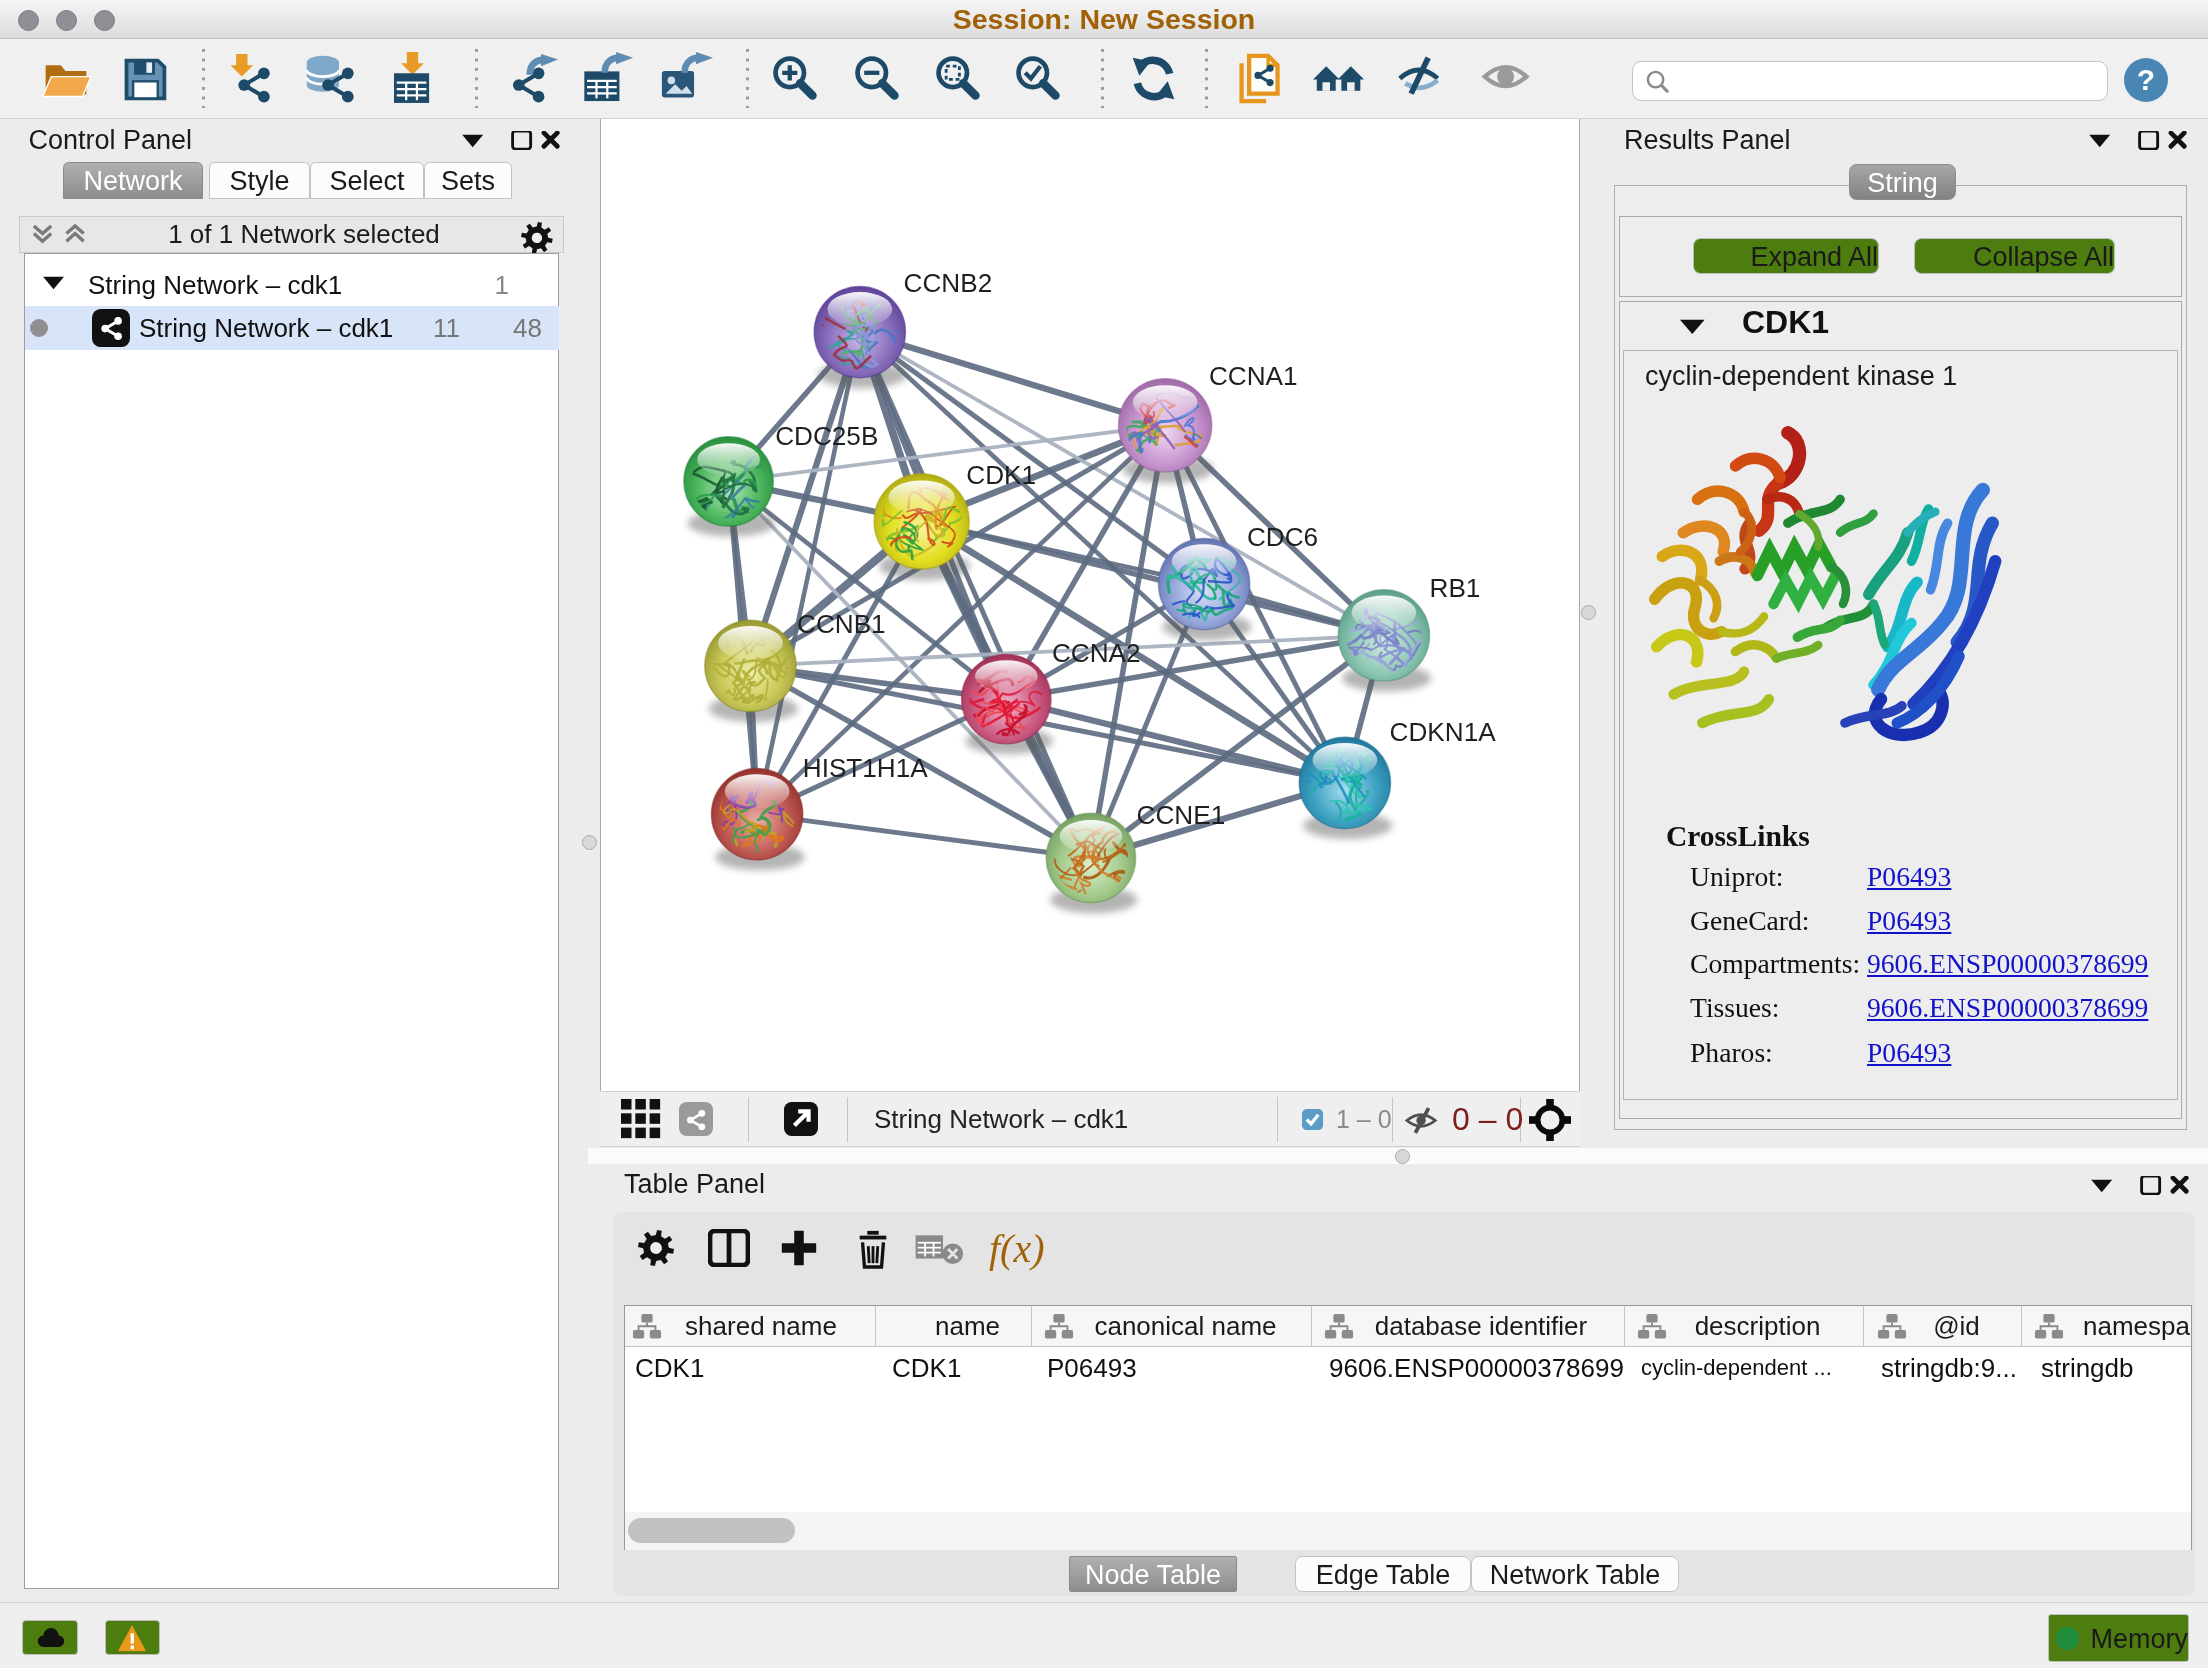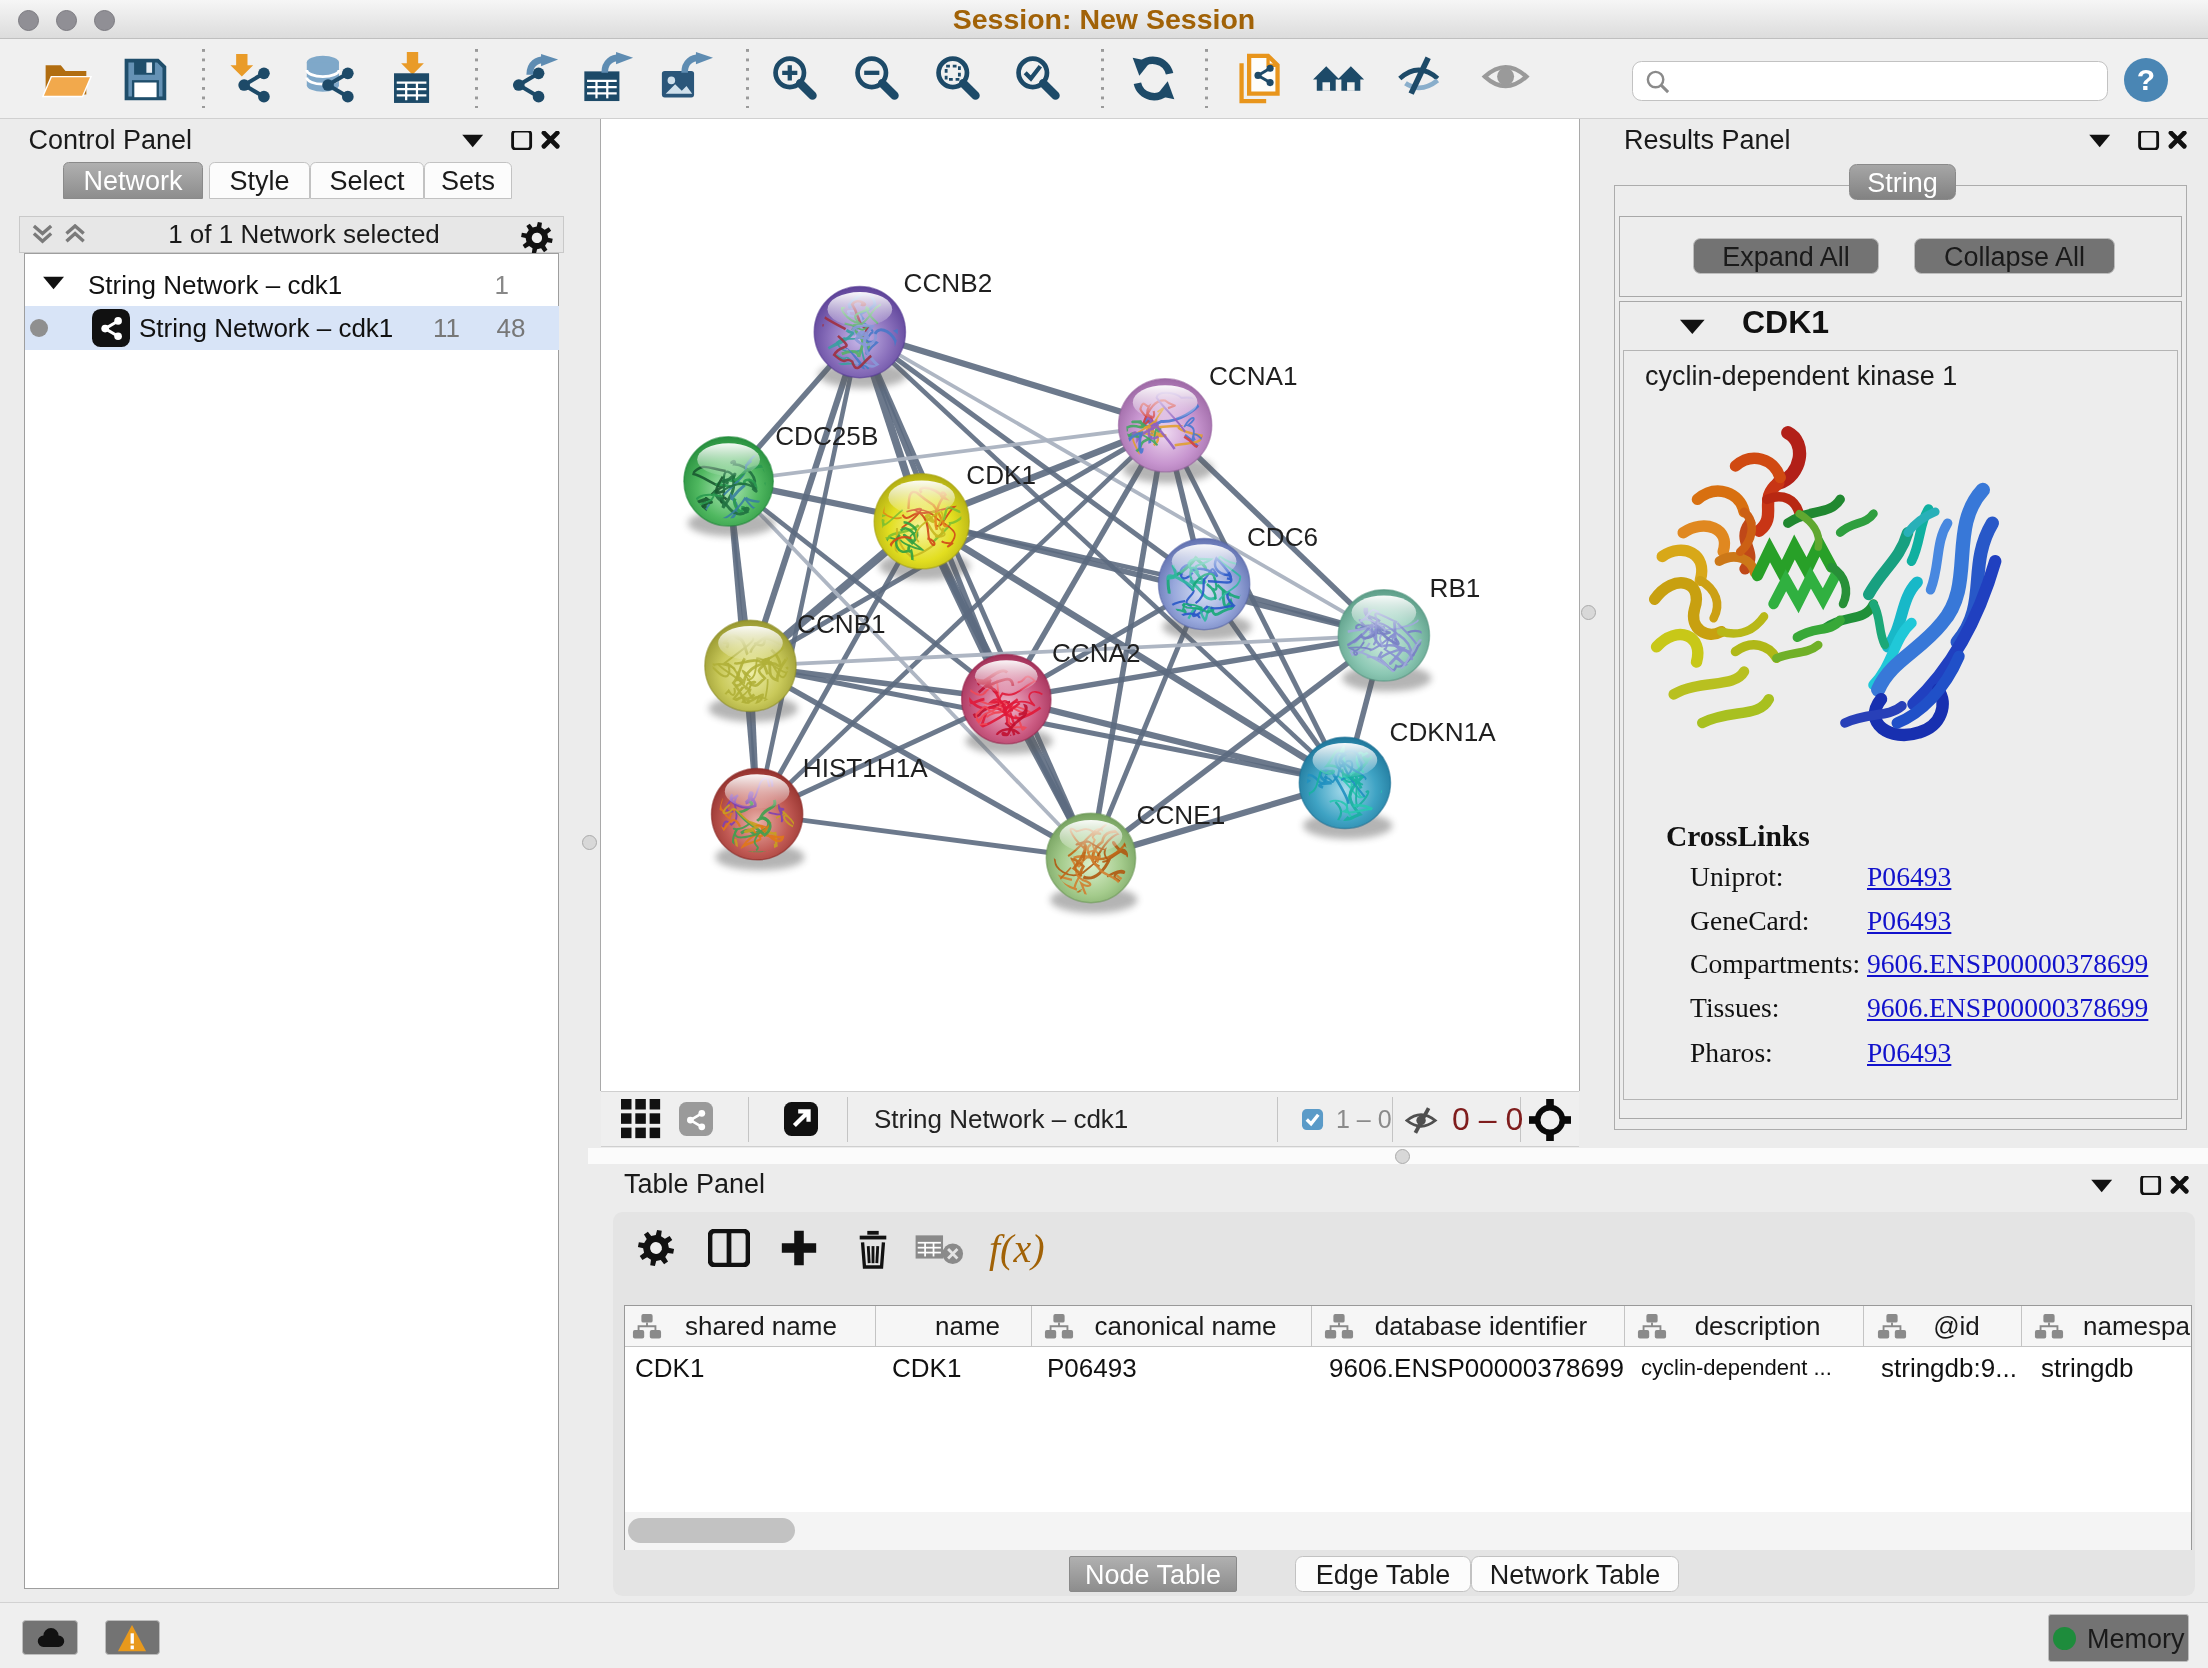--- a/index.html
+++ b/index.html
@@ -1,22 +1,22 @@
 <!DOCTYPE html>
 <html style="font-size:15px"><head><meta charset="utf-8"><style>
 * { margin:0; padding:0; box-sizing:border-box; }
 body { width:2208px; height:1668px; position:relative; overflow:hidden; background:#ececec;
        font-family:"Liberation Sans",sans-serif; }
 .ptitle { position:absolute; font-size:27px; color:#1a1a1a; }
 .tab { position:absolute; background:#fcfcfc; border:1px solid #c2c2c2; color:#1a1a1a;
        font-size:27px; text-align:center; border-radius:5.7px 5.7px 0 0; }
 .tabsel { position:absolute; background:linear-gradient(#b0b0b0,#8d8d8d); border:1px solid #8a8a8a; color:#fff;
        font-size:27px; text-align:center; border-radius:5.7px 5.7px 0 0; }
-.btn { position:absolute; background:#737373; border:1.9px solid #bdbdbd; border-radius:7.6px;
-       font-size:27px; color:#1a1a1a; text-align:center; }
+.btn { position:absolute; background:#4d7c0f; border:1.9px solid #bdbdbd; border-radius:7.6px;
+       font-size:27px; color:#1a1a1a; text-align:right; }
 .serif { position:absolute; font-family:"Liberation Serif",serif; color:#111; }
 .link { color:#1212cc; text-decoration:underline; }
 </style></head><body>
 <div style="position:absolute;left:0;top:0;width:2208px;height:39px;background:linear-gradient(#f6f6f6,#dcdcdc);border-bottom:1px solid #bfbfbf"></div>
 <div style="position:absolute;left:18px;top:9.5px;width:21px;height:21px;border-radius:50%;background:#908f95;border:1px solid #7b7a80"></div>
 <div style="position:absolute;left:56px;top:9.5px;width:21px;height:21px;border-radius:50%;background:#908f95;border:1px solid #7b7a80"></div>
 <div style="position:absolute;left:94px;top:9.5px;width:21px;height:21px;border-radius:50%;background:#908f95;border:1px solid #7b7a80"></div>
 <div style="position:absolute;left:0;top:0;width:2208px;height:39px;text-align:center;line-height:39px;font-size:28.5px;font-weight:bold;color:#a16207">Session: New Session</div>
 <div style="position:absolute;left:0;top:39px;width:2208px;height:80px;background:#f0f0f0;border-bottom:1px solid #d0d0d0"></div>
 <svg style="position:absolute;left:39px;top:52px" width="53" height="53" viewBox="0 0 56 56">
@@ -204,21 +204,21 @@
 <svg style="position:absolute;left:92px;top:309px" width="38" height="38" viewBox="0 0 40 40">
     <rect x="0" y="0" width="40" height="40" rx="9" fill="#111"></rect>
     <line x1="27.46" y1="12.58" x2="13.82" y2="20.64" stroke="#fff" stroke-width="3.1"></line>
     <line x1="13.82" y1="20.64" x2="27.46" y2="28.7" stroke="#fff" stroke-width="3.1"></line>
     <circle cx="27.46" cy="12.58" r="4.03" fill="#fff"></circle>
     <circle cx="13.82" cy="20.64" r="4.03" fill="#fff"></circle>
     <circle cx="27.46" cy="28.7" r="4.03" fill="#fff"></circle>
   </svg>
 <div style="position:absolute;left:139px;top:306px;height:44px;line-height:44px;font-size:26px;color:#111">String Network – cdk1</div>
 <div style="position:absolute;left:433px;top:306px;width:62px;height:44px;line-height:44px;font-size:26px;color:#777;text-align:left">11</div>
-<div style="position:absolute;left:480px;top:306px;width:62px;height:44px;line-height:44px;font-size:26px;color:#777;text-align:center">48</div>
+<div style="position:absolute;left:480px;top:306px;width:62px;height:44px;line-height:44px;font-size:26px;color:#777;text-align:right">48</div>
 <div style="position:absolute;left:600px;top:119px;width:980px;height:972px;background:#fff;border-left:1px solid #a9a9a9;border-right:1px solid #a9a9a9"></div>
 <svg style="position:absolute;left:601px;top:119px" width="978" height="972" viewBox="0 0 1028 1022">
     <defs>
       <filter id="blur5" x="-30%" y="-30%" width="160%" height="160%">
         <feGaussianBlur stdDeviation="4"></feGaussianBlur>
       </filter>
       <radialGradient id="g0" cx="0.50" cy="0.58" r="0.62">
         <stop offset="0" stop-color="#c9b8e8"></stop>
         <stop offset="0.55" stop-color="#8a70bc"></stop>
         <stop offset="1" stop-color="#553a92"></stop>

